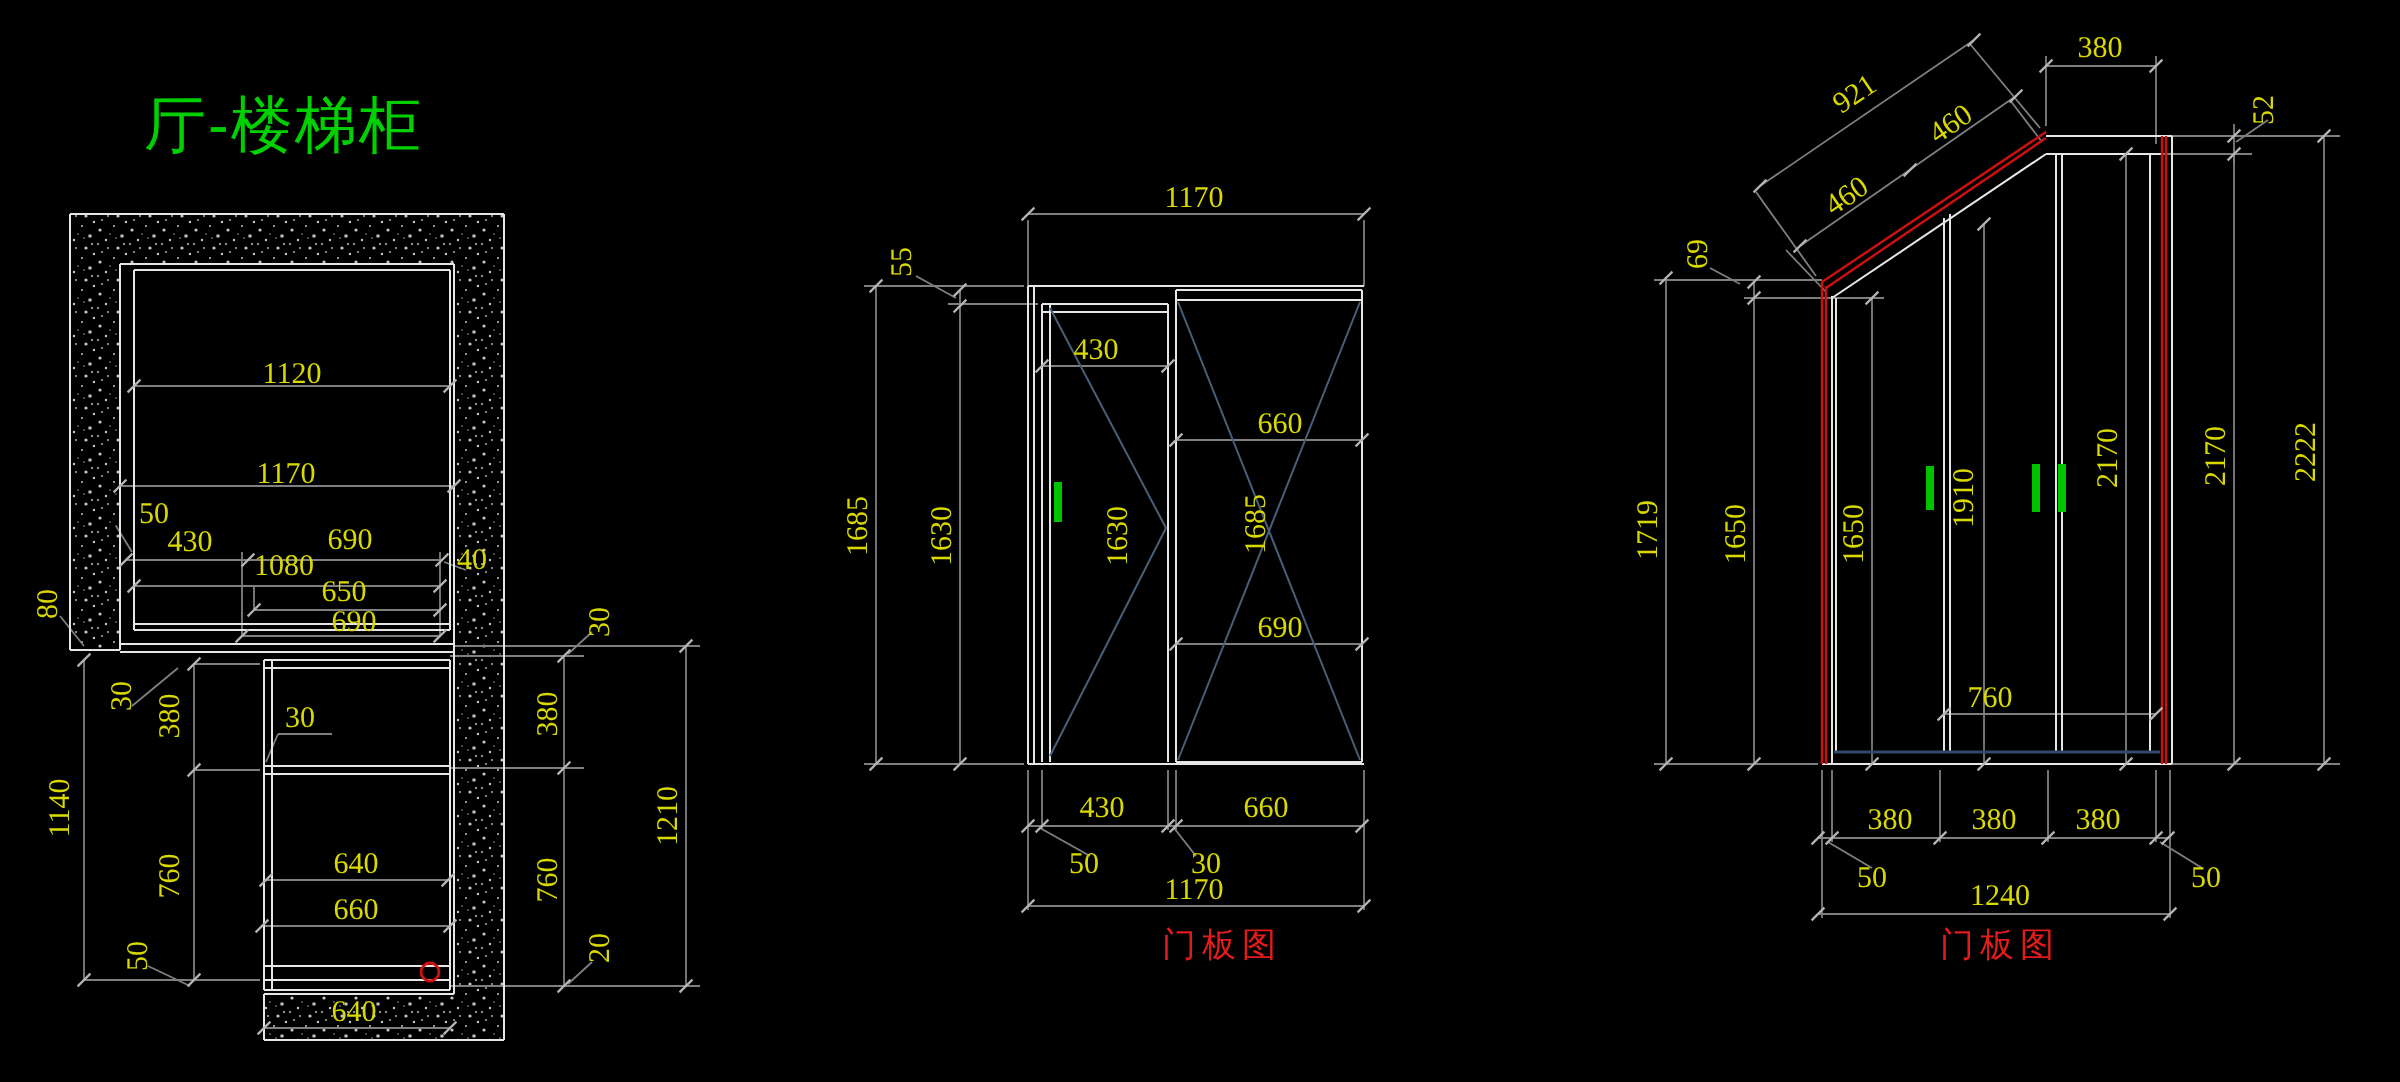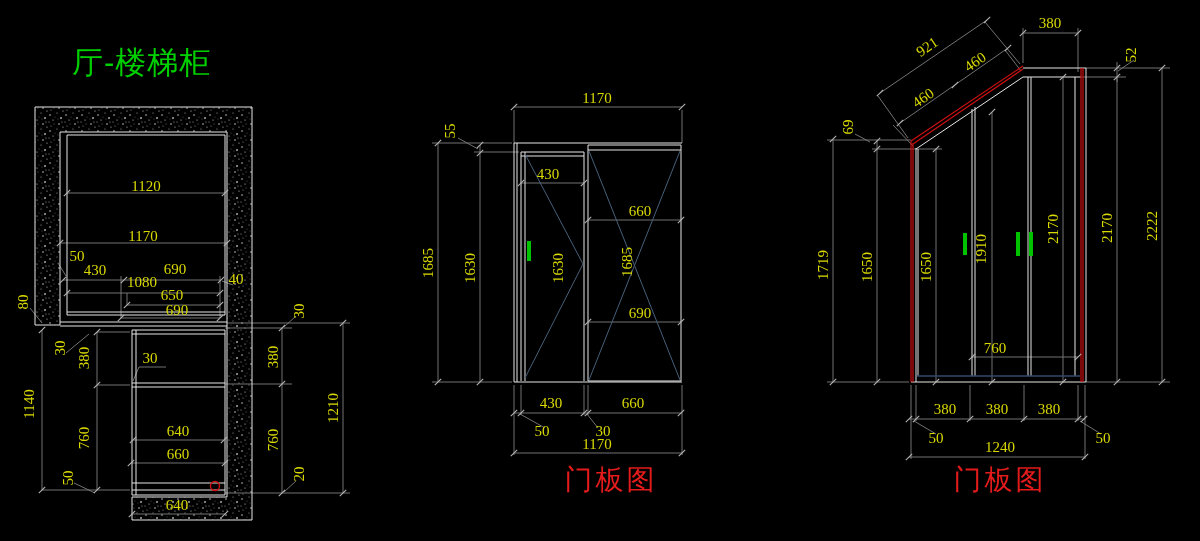--- a/index.html
+++ b/index.html
@@ -1,21 +1,21 @@
 <!DOCTYPE html>
 <html><head>
 <meta charset="utf-8">
 <style>
   html,body{margin:0;padding:0;background:#000;}
   #stage{position:relative;width:1200px;height:541px;background:#000;overflow:hidden;
          font-family:"Liberation Sans",sans-serif;}
   #cad{position:absolute;left:0;top:0;}
   .overlay-text{position:absolute;white-space:nowrap;}
   #drawing-title{left:72px;top:42px;font-size:31px;letter-spacing:1px;color:#00cf00;}
-  .caption{font-size:28px;letter-spacing:3px;color:#e31b1b;}
+  .caption{font-size:17px;letter-spacing:3px;color:#e31b1b;}
   #caption-mid{left:551px;top:461px;width:120px;text-align:center;}
   #caption-right{left:940px;top:461px;width:120px;text-align:center;}
   .dim-text{font-family:"Liberation Serif",serif;font-size:15px;}
 </style>
 </head>
 <body>
 
 <div id="stage">
   <svg id="cad" width="1200" height="541">
     <defs>

